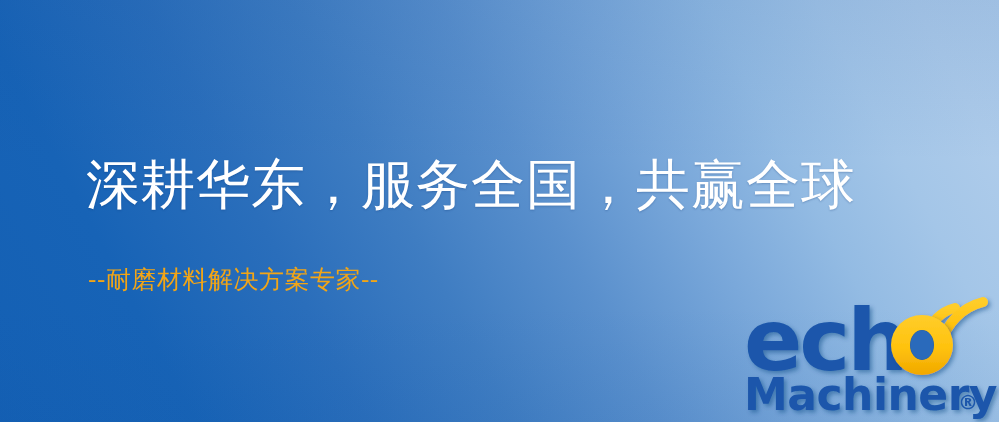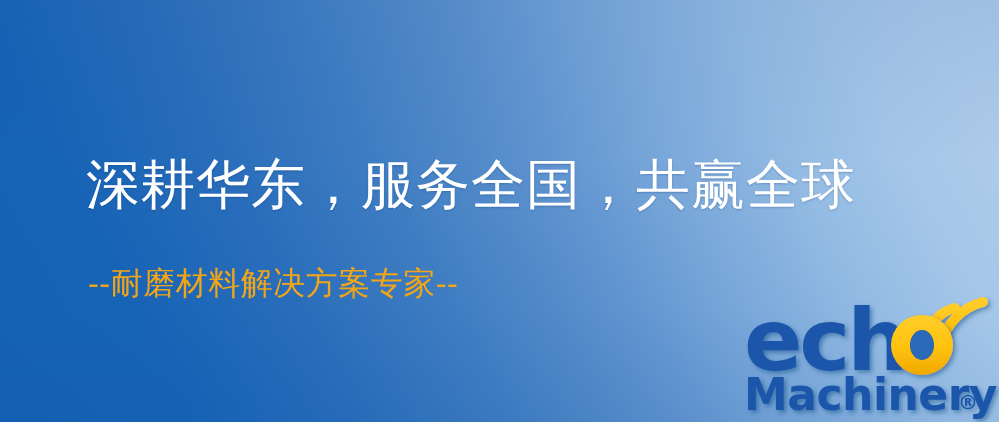--- a/index.html
+++ b/index.html
@@ -57,21 +57,21 @@
   }
 
   
   .subtitle {
     position: absolute;
     left: 88px;
     top: 266px;
     margin: 0;
     font-family: "DejaVu Serif", "Liberation Serif", serif;
     font-weight: 400;
-    font-size: 32px;
+    font-size: 25px;
     line-height: 1.1;
     letter-spacing: 0.5px;
     color: #f2a516;
     white-space: nowrap;
   }
 
   
   .logo {
     position: absolute;
     left: 744px;

